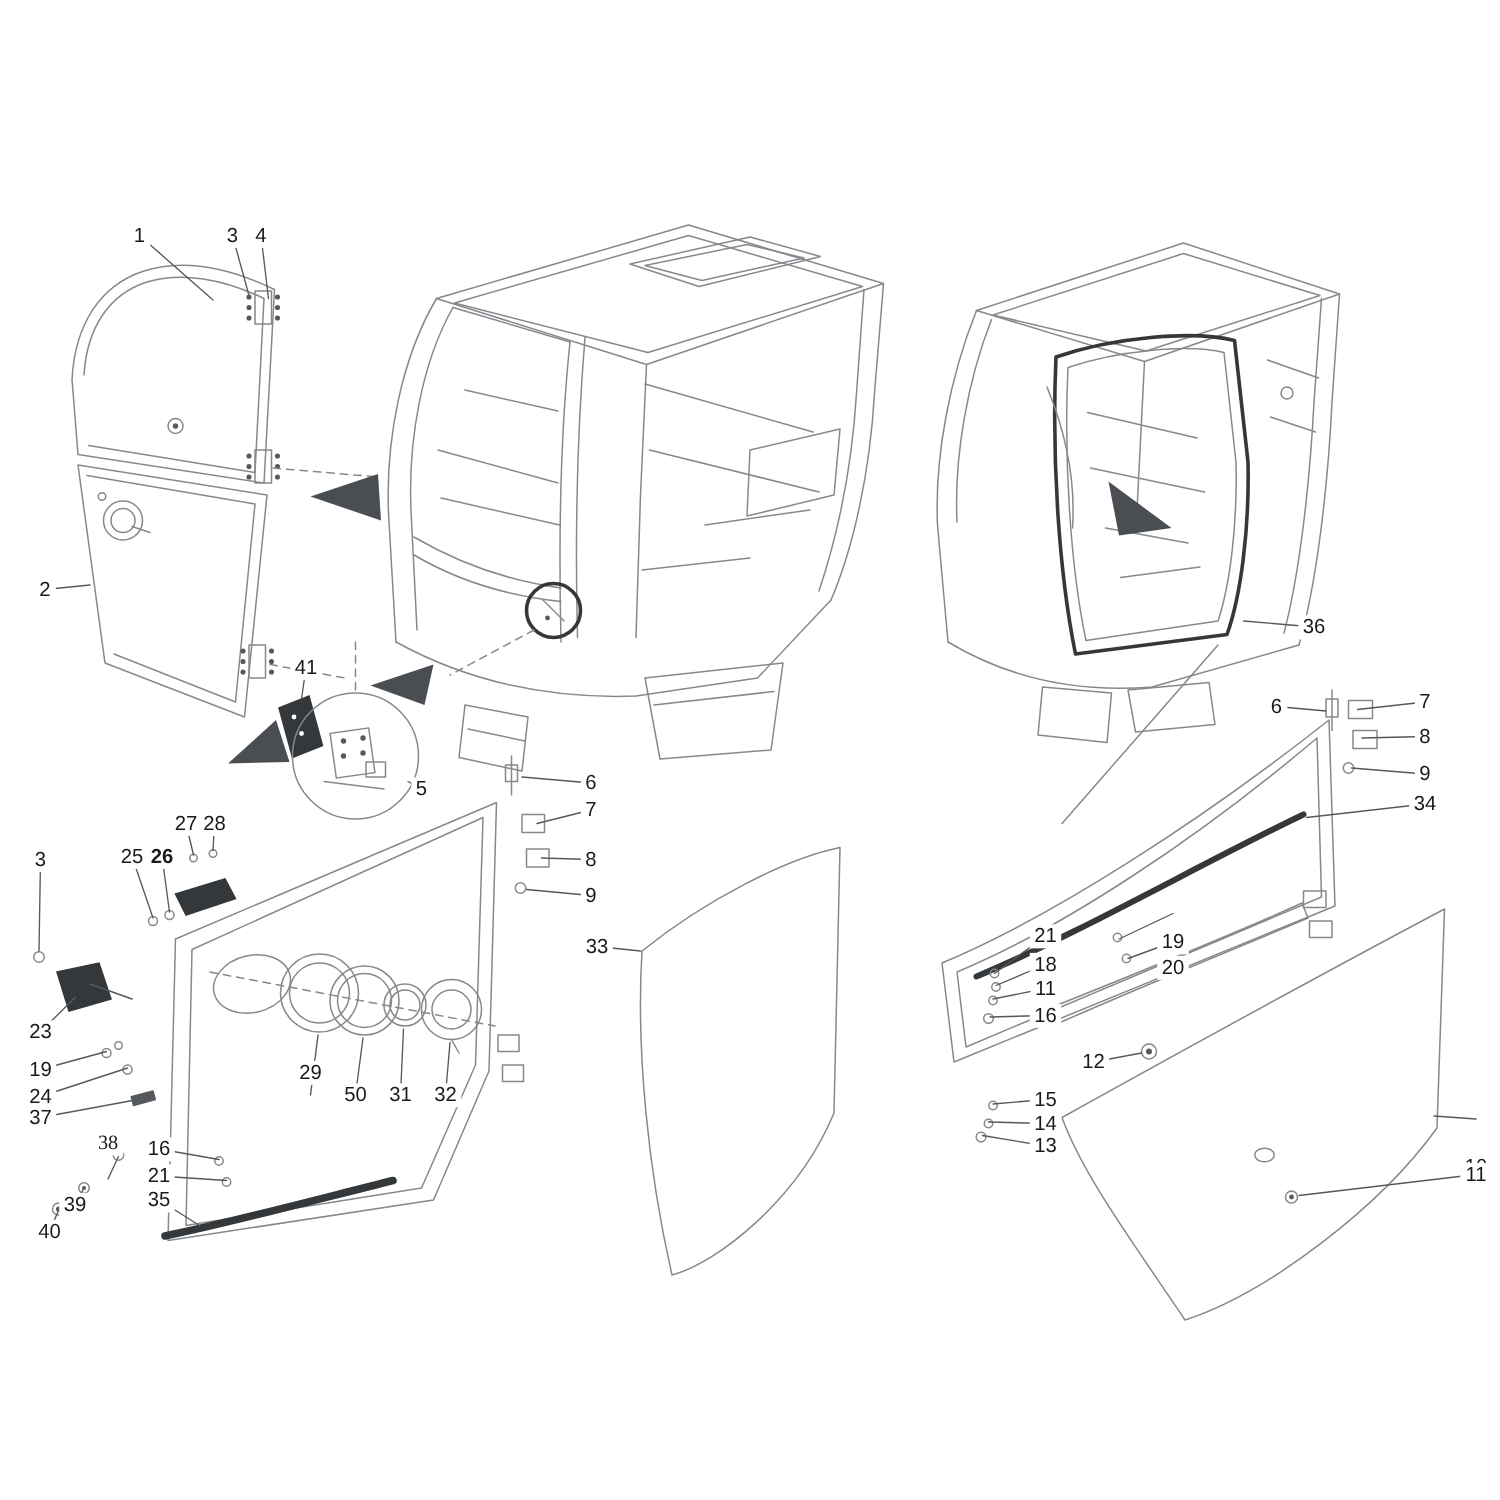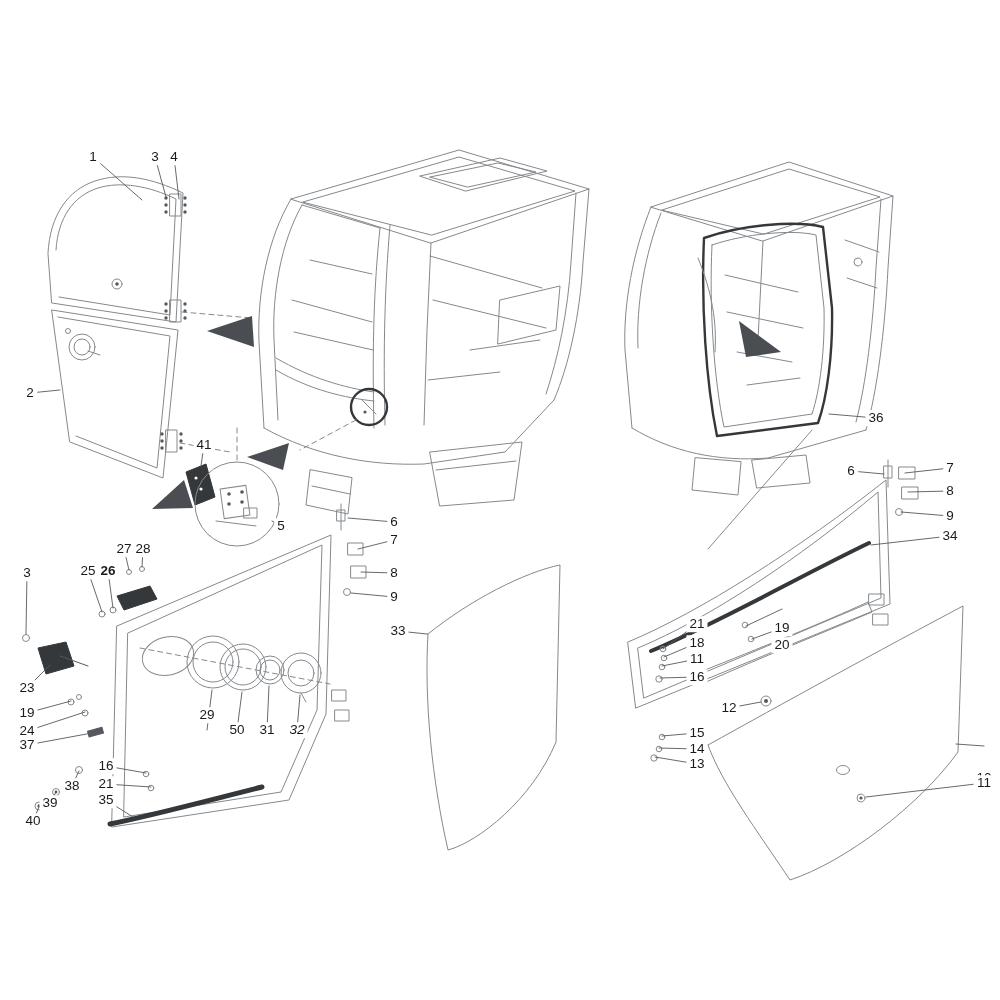--- a/index.html
+++ b/index.html
@@ -321,27 +321,27 @@
       <div class="callout" style="left: 88px; top: 571px;">25</div>
       <div class="callout" style="left: 108px; top: 571px; font-weight: bold;">26</div>
       <div class="callout" style="left: 27px; top: 573px;">3</div>
       <div class="callout" style="left: 27px; top: 688px;">23</div>
       <div class="callout" style="left: 27px; top: 713px;">19</div>
       <div class="callout" style="left: 27px; top: 731px;">24</div>
       <div class="callout" style="left: 27px; top: 745px;">37</div>
       <div class="callout" style="left: 106px; top: 766px;">16</div>
       <div class="callout" style="left: 106px; top: 784px;">21</div>
       <div class="callout" style="left: 106px; top: 800px;">35</div>
-      <div class="callout" style="left: 72px; top: 786px;">38</div>
+      <div class="callout" style="left: 72px; top: 762px; font-family: Liberation Serif, serif;">38</div>
       <div class="callout" style="left: 50px; top: 803px;">39</div>
       <div class="callout" style="left: 33px; top: 821px;">40</div>
       <div class="callout" style="left: 207px; top: 715px;">29</div>
       <div class="callout" style="left: 237px; top: 730px;">50</div>
       <div class="callout" style="left: 267px; top: 730px;">31</div>
-      <div class="callout" style="left: 297px; top: 730px; font-style: italic;">32</div>
+      <div class="callout" style="left: 297px; top: 730px;">32</div>
       <div class="callout" style="left: 398px; top: 631px;">33</div>
       <div class="callout" style="left: 876px; top: 418px;">36</div>
       <div class="callout" style="left: 851px; top: 471px;">6</div>
       <div class="callout" style="left: 950px; top: 468px;">7</div>
       <div class="callout" style="left: 950px; top: 491px;">8</div>
       <div class="callout" style="left: 950px; top: 516px;">9</div>
       <div class="callout" style="left: 950px; top: 536px;">34</div>
       <div class="callout" style="left: 782px; top: 609px; margin-top: 36px;">20</div>
       <div class="callout" style="left: 782px; top: 628px;">19</div>
       <div class="callout" style="left: 697px; top: 624px;">21</div>

